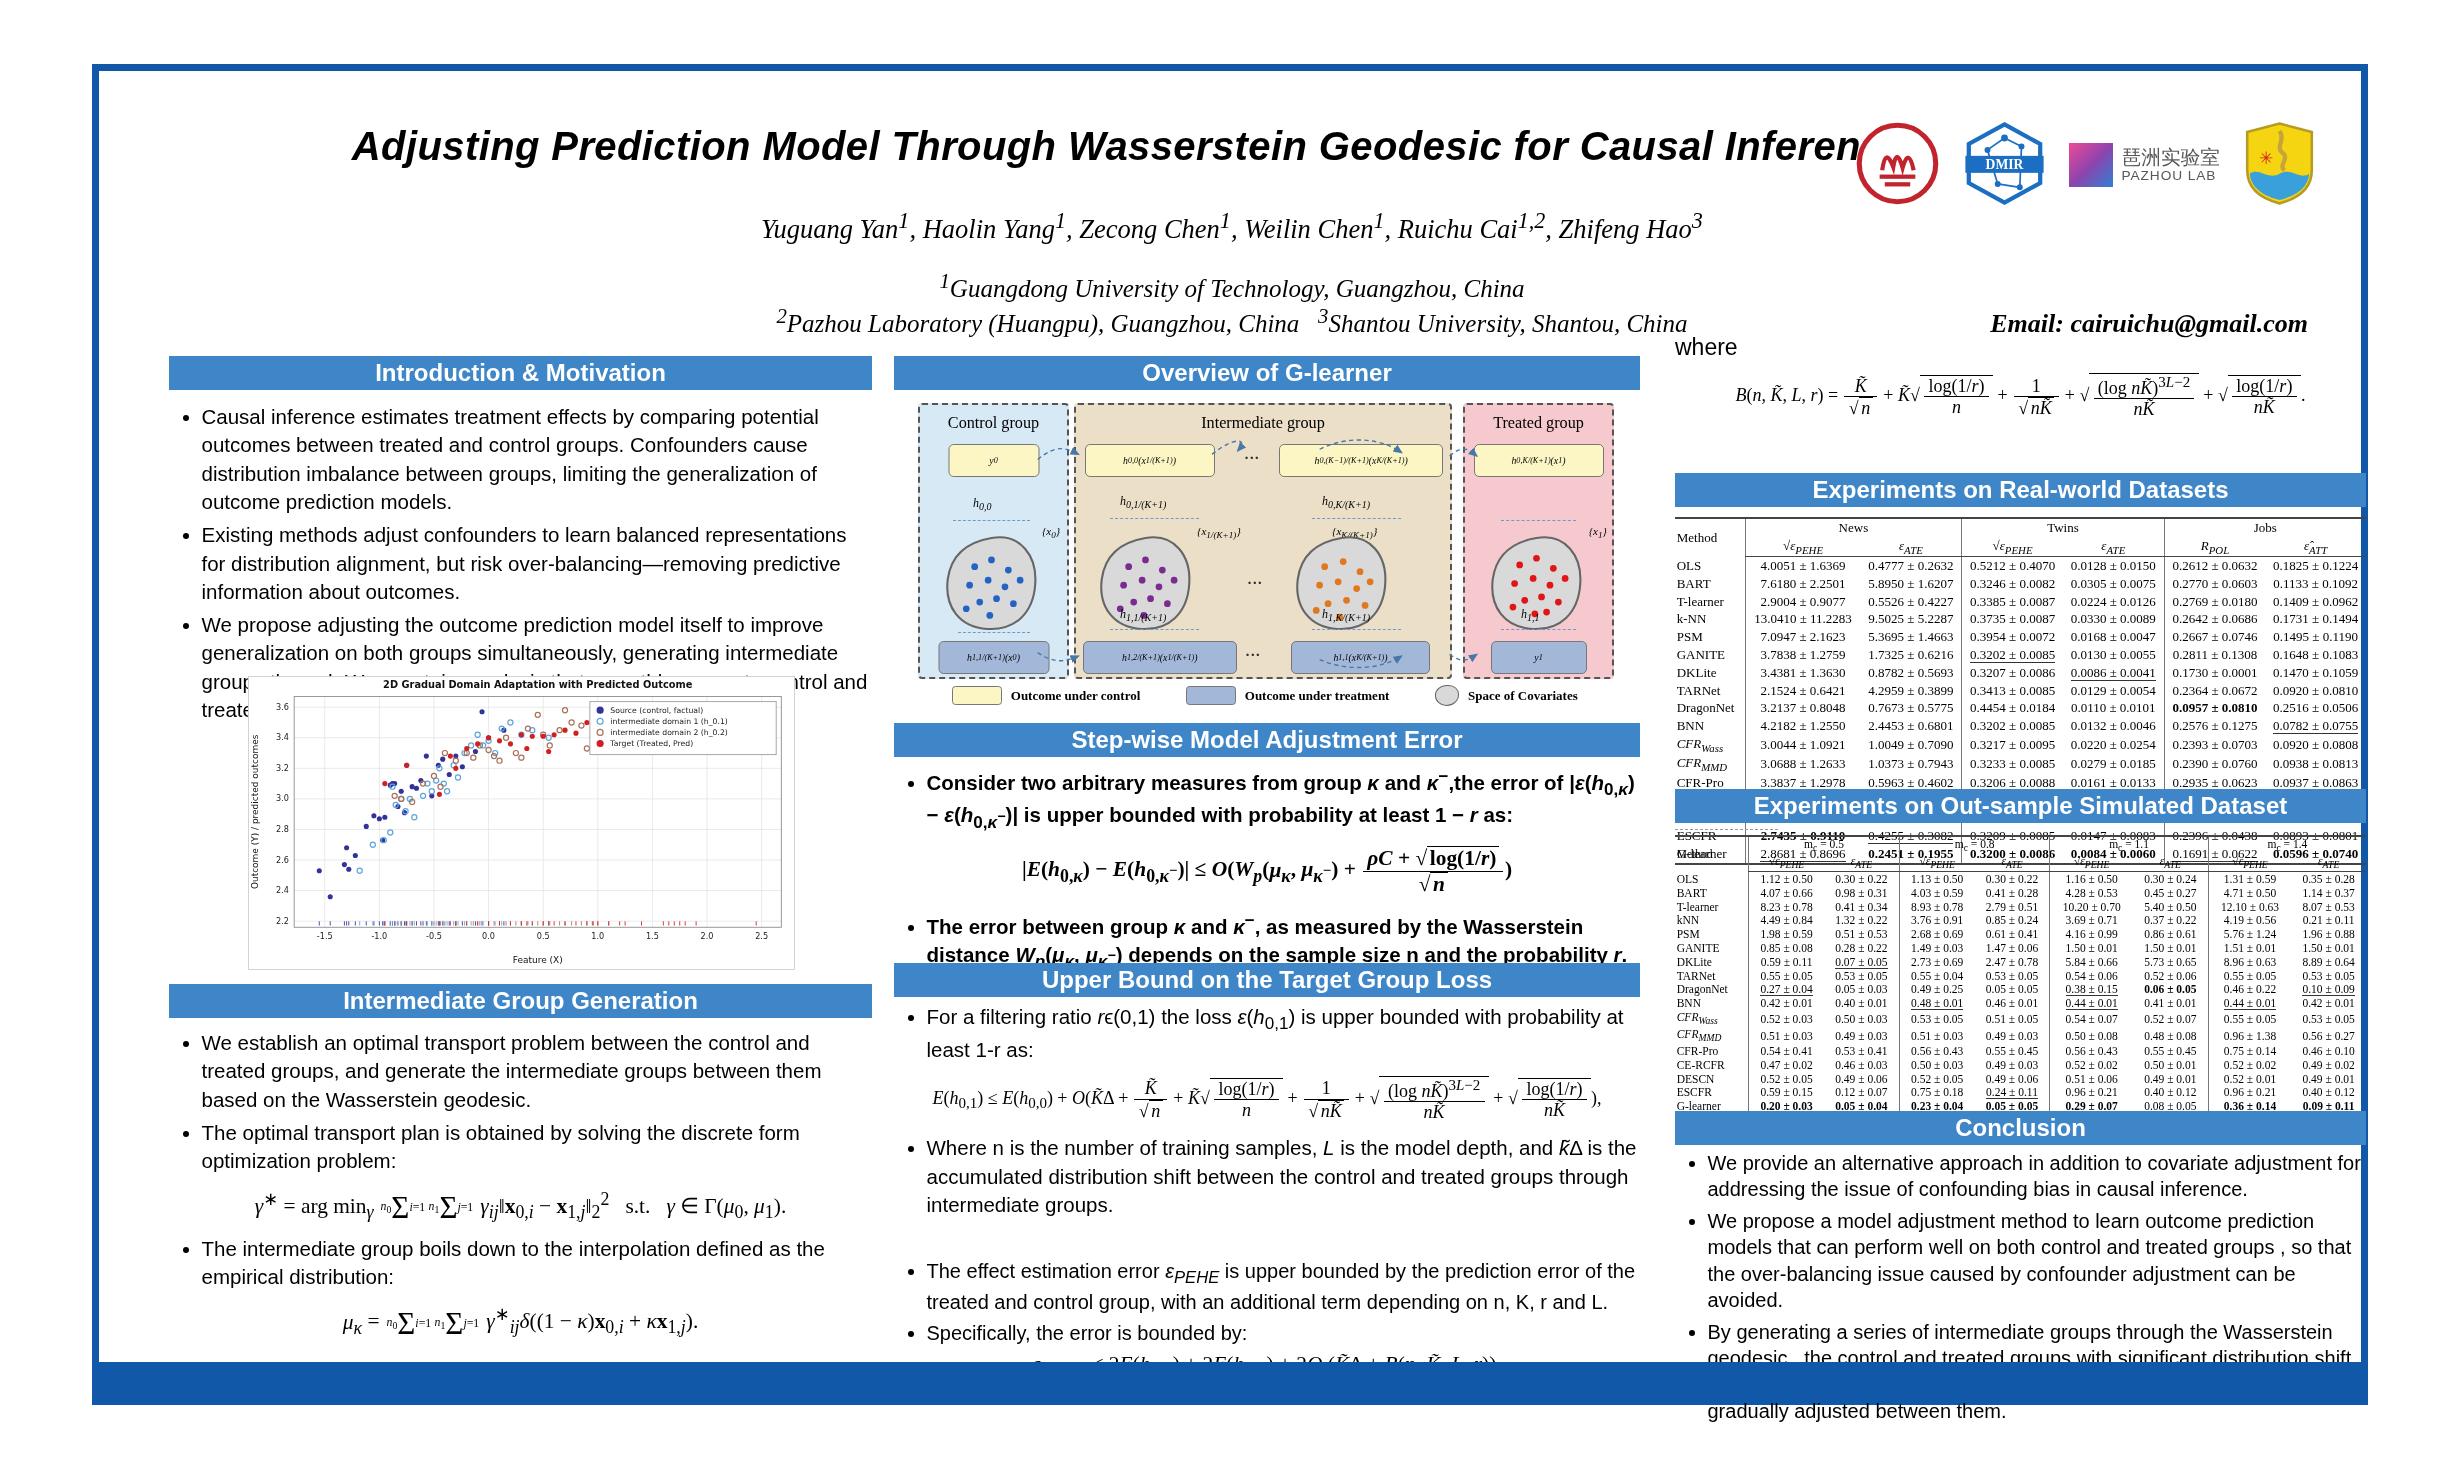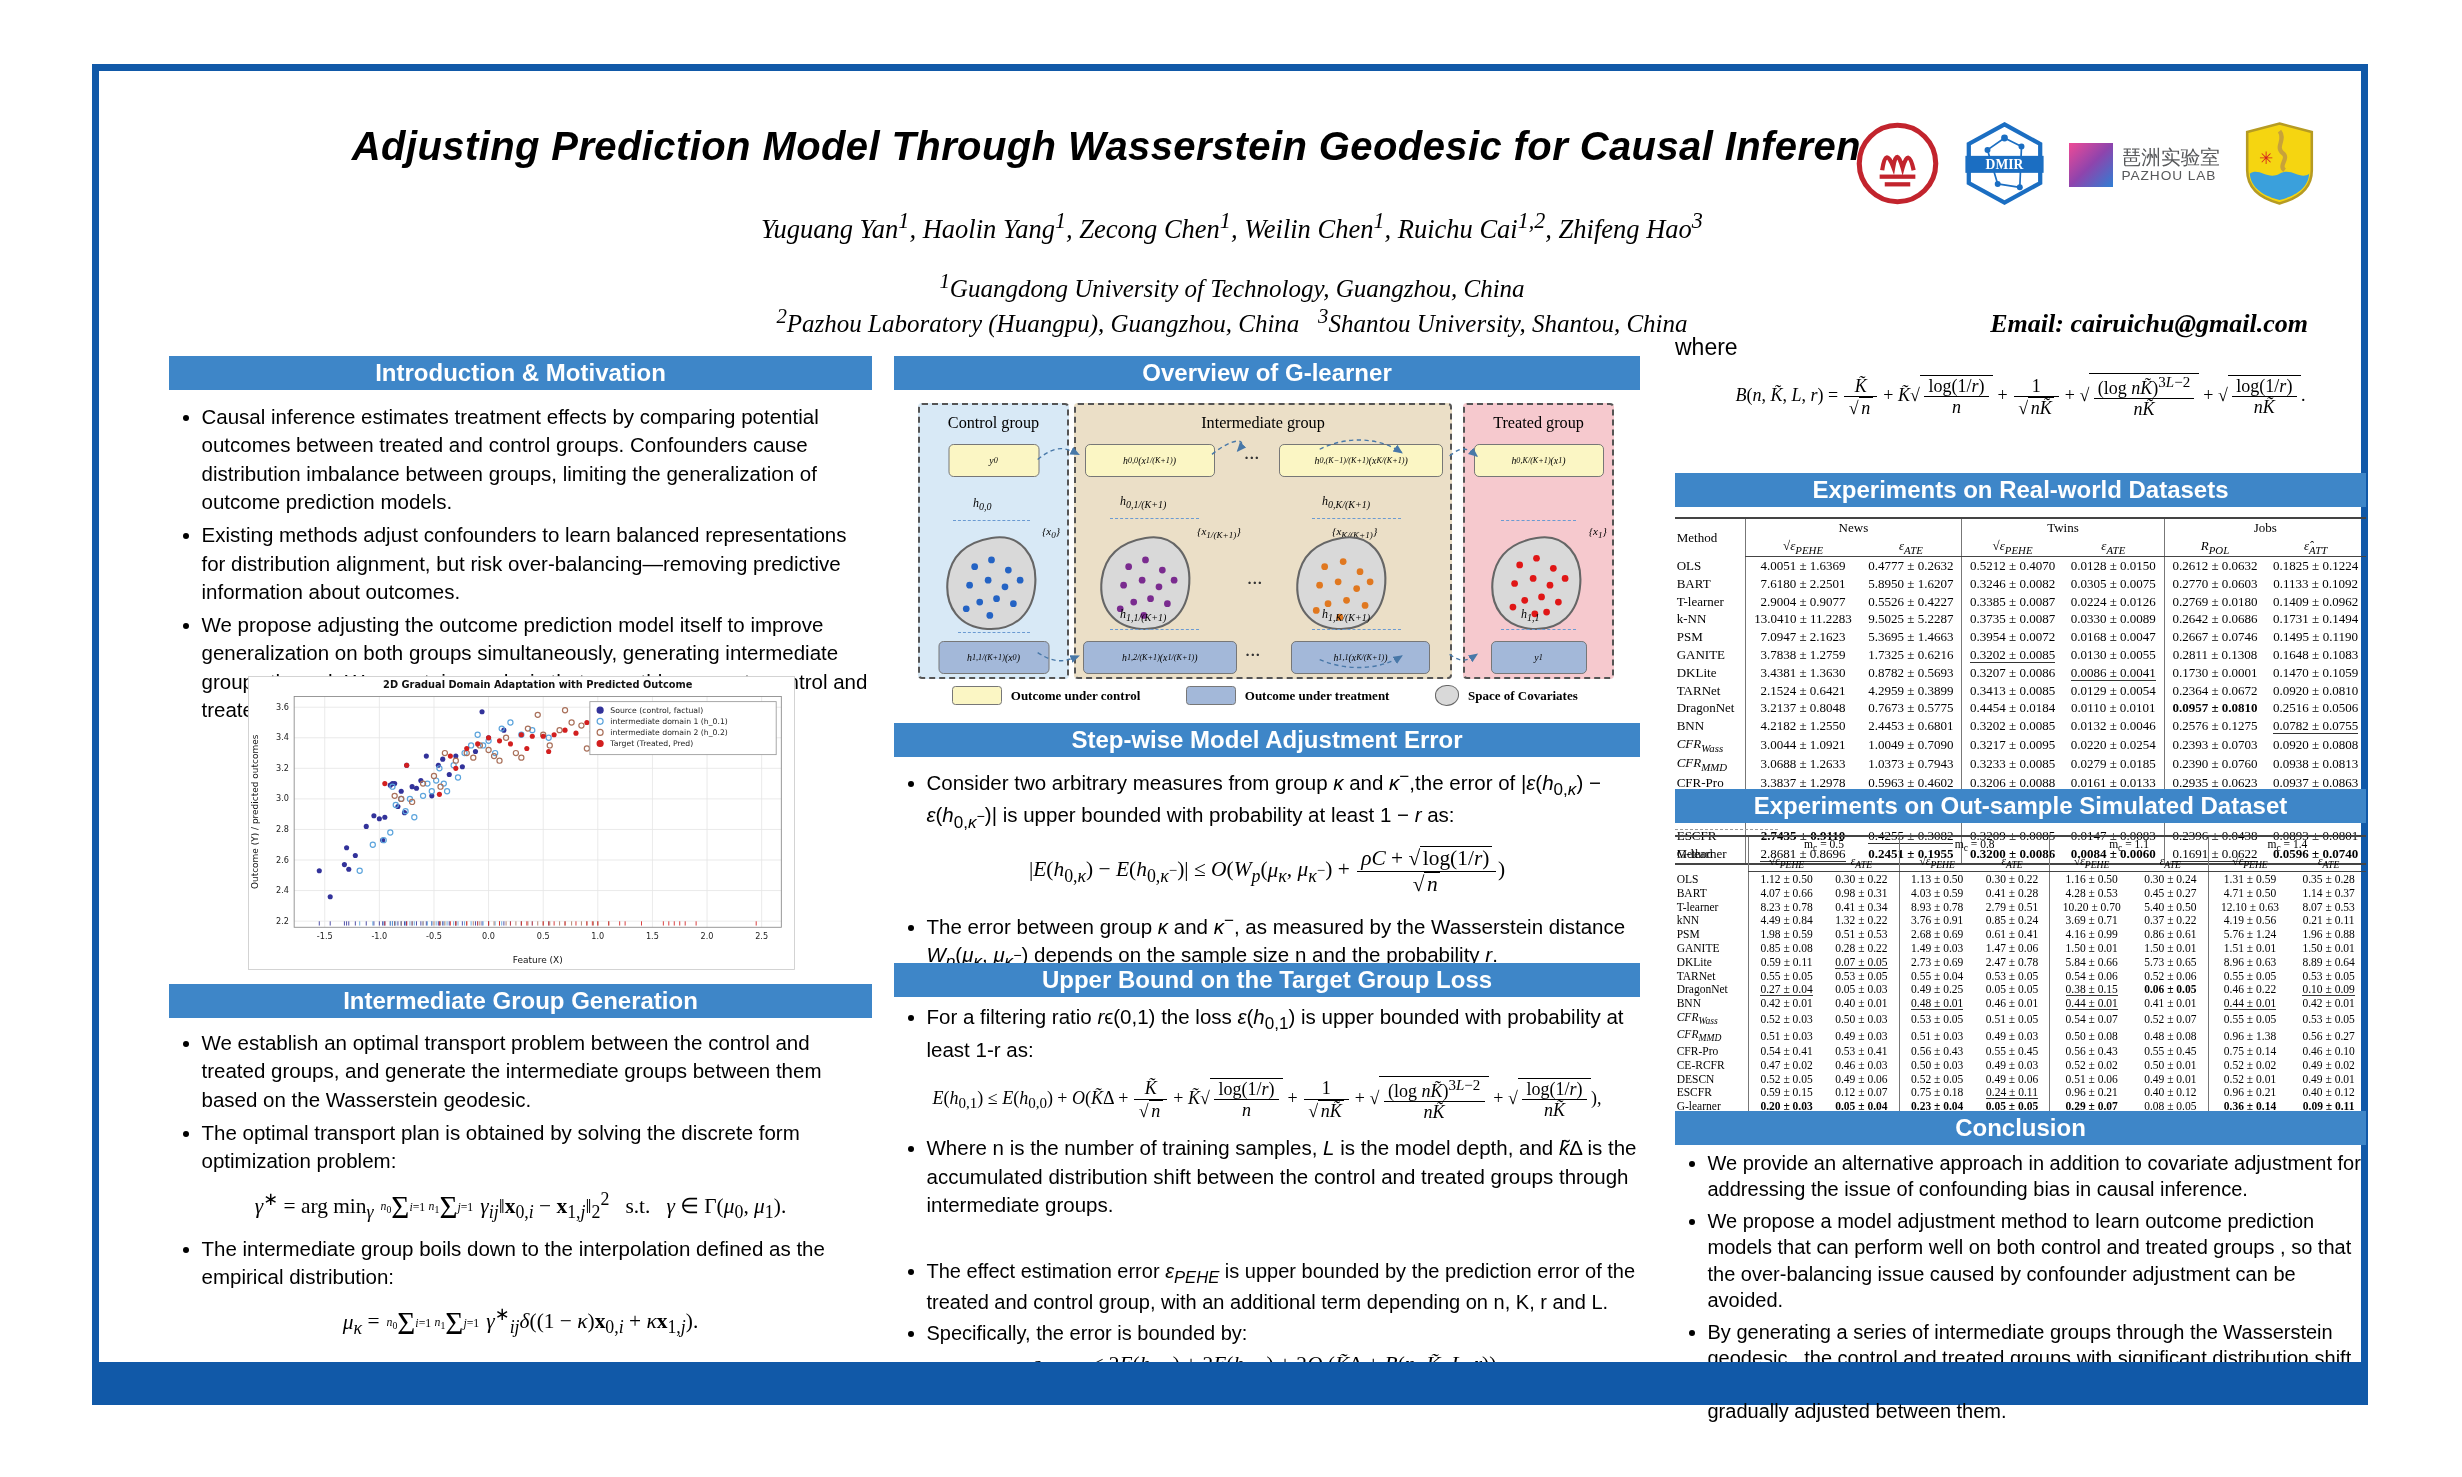--- a/index.html
+++ b/index.html
@@ -626,21 +626,21 @@
               <span class="sw g"></span>
             <span>Space of Covariates</span>
             </div>
         </div>
       </div>
     </div>
 
     <div class="blk secbar" style="top:652px;">
       <span>Step-wise Model Adjustment Error</span>
     </div>
-    <div class="blk" style="top:694px;">
+    <div class="blk" style="top:694px;font-weight:bold;">
       <ul class="bullets">
           <li>Consider two arbitrary measures from group <i>κ</i> and <i>κ</i><sup>−</sup>,the error of |<i>ε</i>(<i>h</i><sub>0,<i>κ</i></sub>) − <i>ε</i>(<i>h</i><sub>0,<i>κ</i><sup>−</sup></sub>)| is upper bounded with probability at least 1 − <i>r</i> as:</li>
         </ul>
       <div class="formula">|<i>E</i>(<i>h</i><sub>0,<i>κ</i></sub>) − <i>E</i>(<i>h</i><sub>0,<i>κ</i><sup>−</sup></sub>)| ≤ <i>O</i>(<i>W</i><sub><i>p</i></sub>(<i>μ<sub>κ</sub></i>, <i>μ</i><sub><i>κ</i><sup>−</sup></sub>) + <span class="fr"><span class="top"><i>ρC</i> + √<span class="ovl">log(1/<i>r</i>)</span></span><span class="bot">√<span class="ovl"><i>n</i></span></span></span>)</div>
       <ul class="bullets">
           <li>The error between group <i>κ</i> and <i>κ</i><sup>−</sup>, as measured by the Wasserstein distance <i>W</i><sub><i>p</i></sub>(<i>μ<sub>κ</sub></i>, <i>μ</i><sub><i>κ</i><sup>−</sup></sub>) depends on the sample size n and the probability <i>r</i>.</li>
         </ul>
     </div>
 
     <div class="blk secbar" style="top:892px;">

